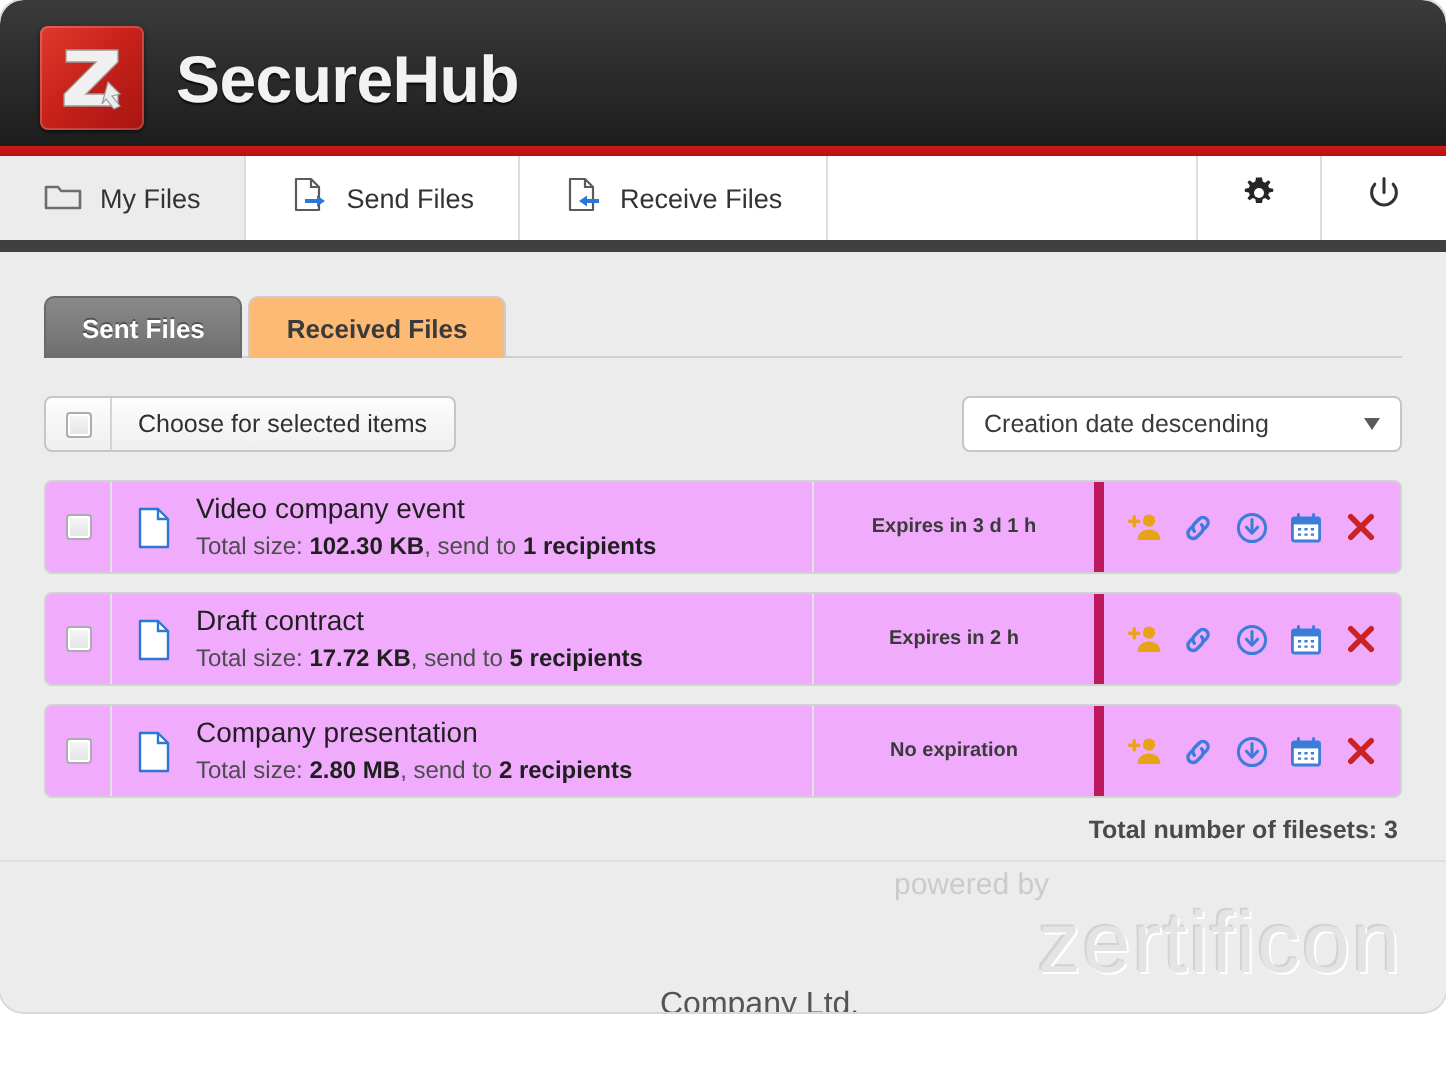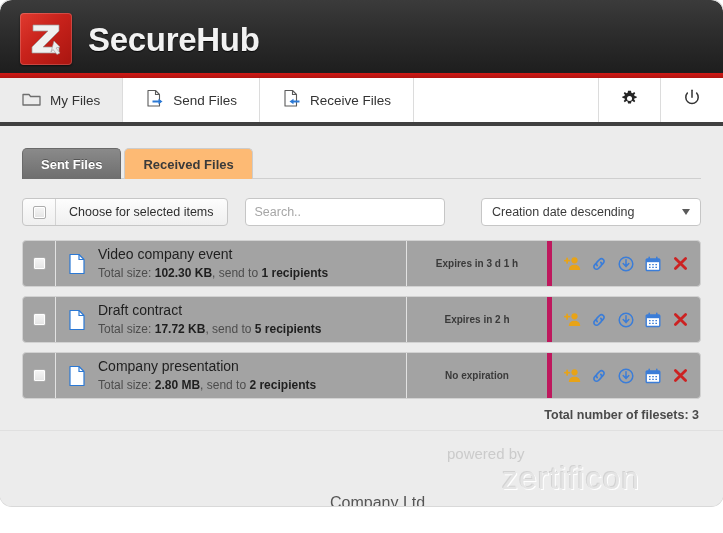--- a/index.html
+++ b/index.html
@@ -69,21 +69,21 @@
     letter-spacing: -0.3px;
     text-shadow: 0 1px 1px rgba(0,0,0,0.8);
     line-height: 1;
   }
 
   
   .navbar {
     display: flex;
     height: 48px;
     background: #ffffff;
-    border-bottom: 4px solid #404040;
+    border-bottom: 6px solid #404040;
     position: relative;
   }
   .nav-item {
     display: flex;
     align-items: center;
     gap: 9px;
     padding: 0 22px;
     height: 100%;
     font-size: 13.5px;
     color: #333333;
@@ -243,21 +243,21 @@
     border-top: 6px solid #5a5a5a;
   }
 
   
   .filelist { margin-top: 14px; }
 
   .filerow {
     display: flex;
     align-items: stretch;
     height: 47px;
-    background: #a3a3a3;
+    background: #f0abfc;
     border: 1px solid #d2d2d2;
     border-radius: 4px;
     margin-bottom: 9px;
     overflow: hidden;
   }
   .cell-check {
     width: 33px;
     display: flex;
     align-items: center;
     justify-content: center;
@@ -362,27 +362,27 @@
   }
   .powered-by {
     font-size: 15px;
     color: #cbcbcb;
     text-align: left;
     padding-left: 6px;
     line-height: 1;
     margin-bottom: 1px;
   }
   .zertificon {
-    font-size: 32px;
+    font-size: 43px;
     letter-spacing: 1px;
     color: #e4e4e4;
     line-height: 1;
     text-shadow: 1px 1px 0 #ffffff, -1px -1px 0 #d2d2d2;
     font-weight: normal;
-    text-align: center;
+    text-align: right;
   }
 </style>
 </head>
 <body>
 
 <div id="app">
   <div class="window">
 
     <div class="masthead">
       <div class="logo-mark">
@@ -467,21 +467,20 @@
       <div class="toolbar">
         <div class="btn-group">
           <div class="btn-check-cell">
             <span class="checkbox"></span>
           </div>
           <div class="btn-label-cell">
             <span>Choose for selected items</span>
           </div>
         </div>
 
-        <input class="search-box" type="text" placeholder="Search.." style="">
 
         <div class="sort-select">
           <span>Creation date descending</span>
           <span class="caret"></span>
         </div>
       </div>
 
       <div class="filelist">
 
         <div class="filerow">

